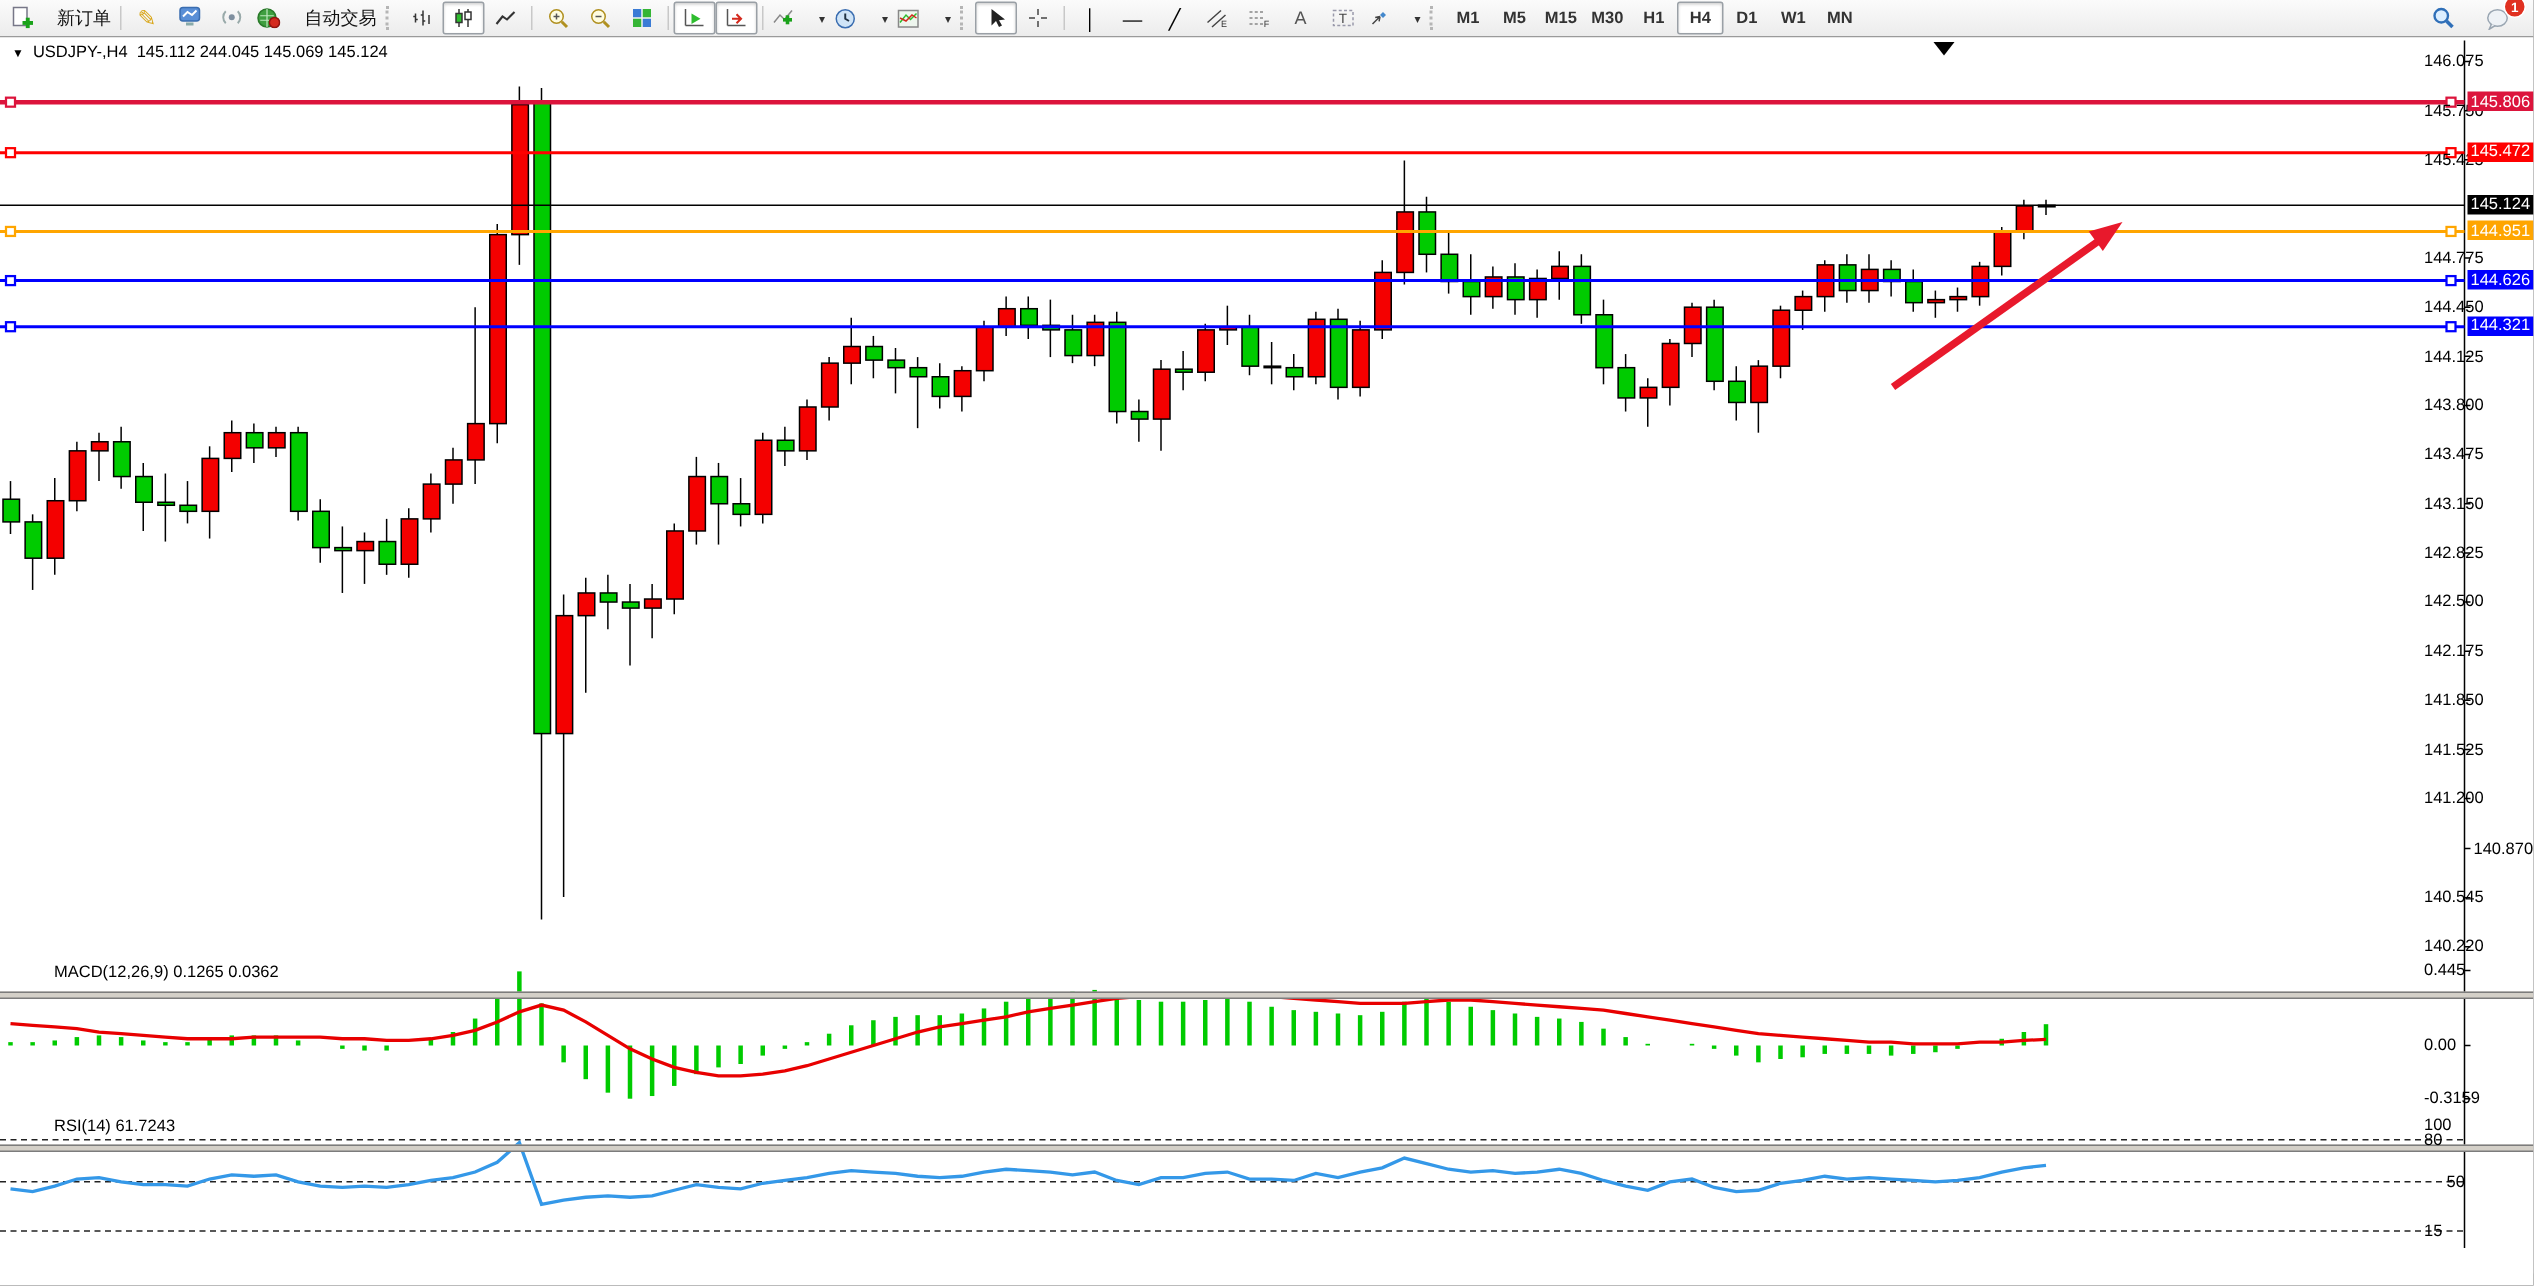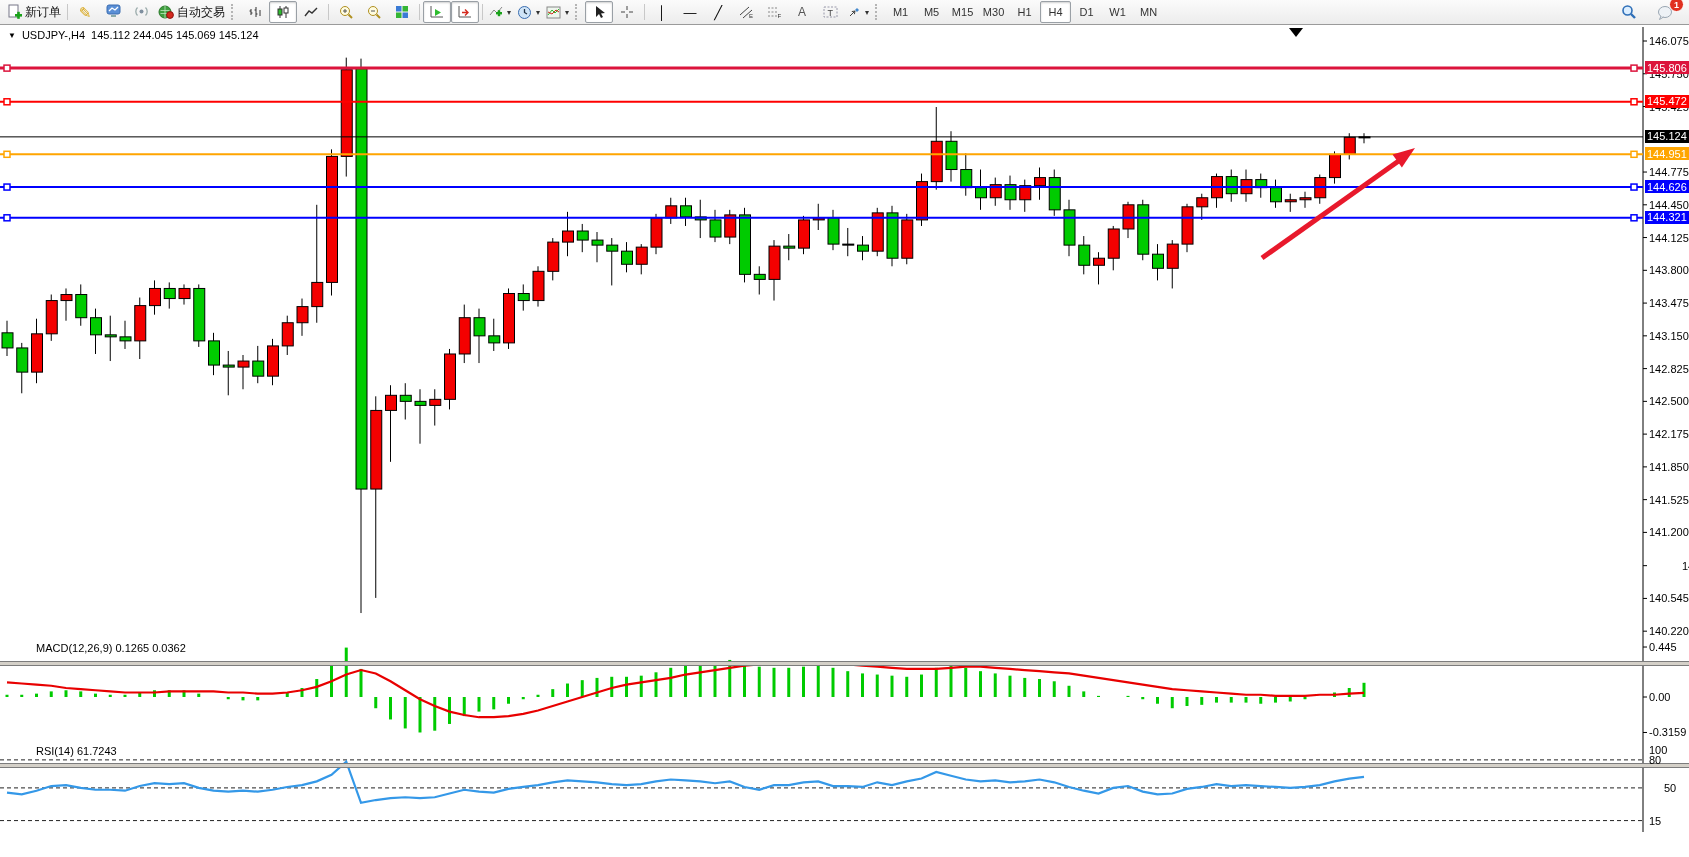--- a/index.html
+++ b/index.html
@@ -6,39 +6,39 @@
   #app{position:relative;width:1689px;height:857px;background:#fff;overflow:hidden;
        font-family:"Liberation Sans","DejaVu Sans",sans-serif;font-size:11px;color:#000;}
   
   #toolbar{position:absolute;left:0;top:0;width:1689px;height:25px;
     background:linear-gradient(#fbfbfb,#ececec);border-bottom:1px solid #9a9a9a;
     display:flex;align-items:center;padding-left:4px;box-sizing:border-box;}
   .tgroup{display:flex;align-items:center;height:24px;}
   .handle{width:5px;height:16px;border-left:2px dotted #b5b5b5;margin:0 3px;}
   .vsep{width:1px;height:16px;background:#c8c8c8;margin:0 3px;}
   .tbtn{display:flex;align-items:center;justify-content:center;min-width:22px;height:20px;
-    border:1px solid transparent;border-radius:2px;cursor:default;gap:3px;padding:0 2px;}
+    border:1px solid transparent;border-radius:2px;cursor:default;gap:16px;padding:0 2px;}
   .tbtn.active{background:#fff;border-color:#9aa0a6;box-shadow:inset 0 1px 2px #d0d0d0;}
   .tbtn .cap{font-size:12px;color:#111;white-space:nowrap;}
-  .tf .cap{font-size:11px;font-weight:normal;color:#333;}
+  .tf .cap{font-size:11px;font-weight:bold;color:#333;}
   .tf{min-width:25px;}
   .dd{font-size:8px;color:#333;margin-left:1px;}
   .glyph{font-size:13px;line-height:13px;}
   #chat-badge{position:absolute;top:-5px;right:-6px;background:#e03020;color:#fff;
     border-radius:50%;width:13px;height:13px;font-size:9px;font-weight:bold;
     display:flex;align-items:center;justify-content:center;border:1px solid #fff;}
   
   #chartwrap{position:absolute;left:0;top:25px;width:1689px;height:824px;background:#fff;}
   #gfx{position:absolute;left:0;top:0;}
   .paneldiv{position:absolute;left:0;width:1689px;background:#d4d0c8;
     border-top:1px solid #7c7c7c;border-bottom:1px solid #7c7c7c;height:3px;box-sizing:content-box;}
   #ohlc-title{position:absolute;left:8px;top:4px;font-size:11px;color:#000;display:flex;gap:6px;align-items:center;}
   #ohlc-title .tri{font-size:8px;}
   .ind-label{position:absolute;left:8px;font-size:11px;color:#000;padding-left:28px;}
-  .axis-label{position:absolute;left:1649px;font-size:11px;color:#000;transform:translateY(-6px);}
+  .axis-label{position:absolute;left:1616px;font-size:11px;color:#000;transform:translateY(-6px);}
   .price-tag{position:absolute;left:1645px;height:13px;min-width:42px;color:#fff;
     font-size:11px;display:flex;align-items:center;padding:0 2px;transform:translateY(-7px);}
 </style>
 </head>
 <body>
 
 <div id="app">
 
   <div id="toolbar">
     <div class="tgroup">

